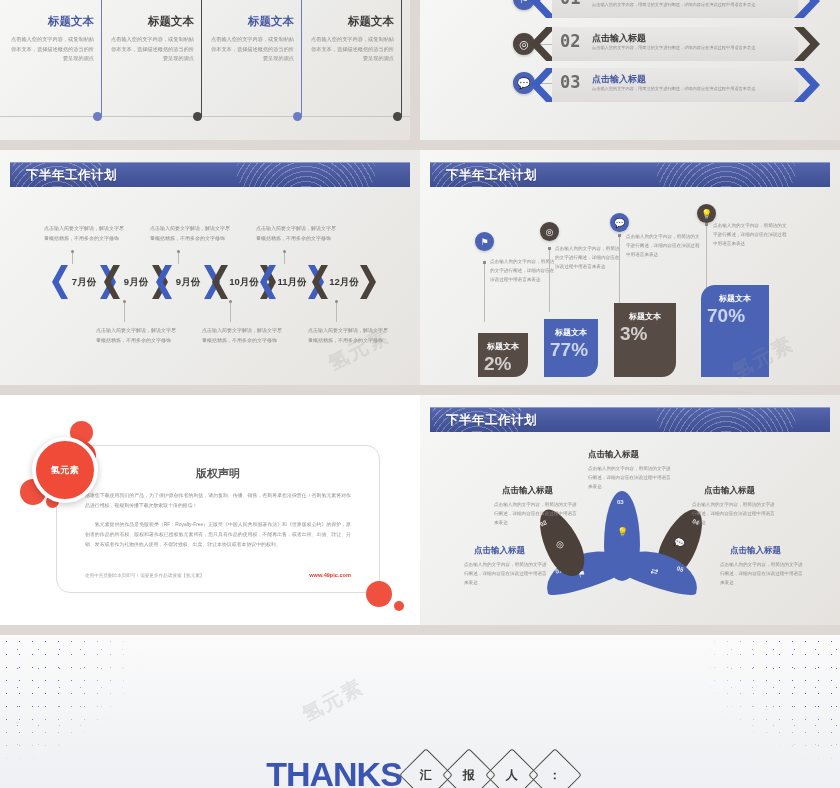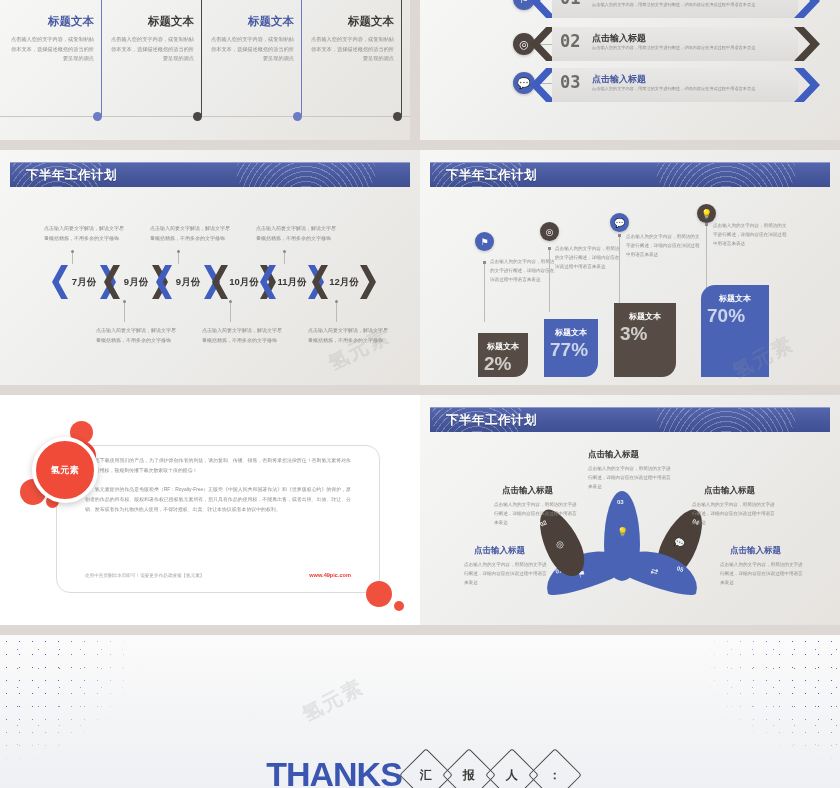--- a/index.html
+++ b/index.html
@@ -354,20 +354,21 @@
     <div class="pb pb-blue rtl" style="left:281px;width:68px;height:92px;">
       <div class="ptitle">标题文本</div>
       <div class="pval">70%</div>
     </div>
 
     <div class="wm" style="right:44px;bottom:14px;">氢元素</div>
   </div>
 
   <div class="slide" id="s5">
     <div class="cr-card">
+      <div class="cr-h">版权声明</div>
       <div class="cr-p">感谢您下载使用我们的产品，为了保护原创作者的利益，请勿复制、传播、销售，否则将承担法律责任！否则氢元素将对作品进行维权，视规则传播下载次数索取十倍的赔偿！</div>
       <div class="cr-p indent">氢元素提供的作品是免版税类（RF：Royalty-Free）正版受《中国人民共和国著作法》和《世界版权公约》的保护，原创者的作品的所有权、版权和著作权已授权氢元素所有，您只具有作品的使用权，不能再出售，或者出租、出借、转让、分销、发布或者作为礼物供他人使用，不得转授权、出卖、转让本协议或者本协议中的权利。</div>
       <div class="cr-f">
         <div class="lf">使用中直接删除本页即可！需要更多作品请搜索【氢元素】</div>
         <div class="rt">www.49pic.com</div>
       </div>
     </div>
 
     <div class="logo-wrap">
       <div class="bub b1"></div>

